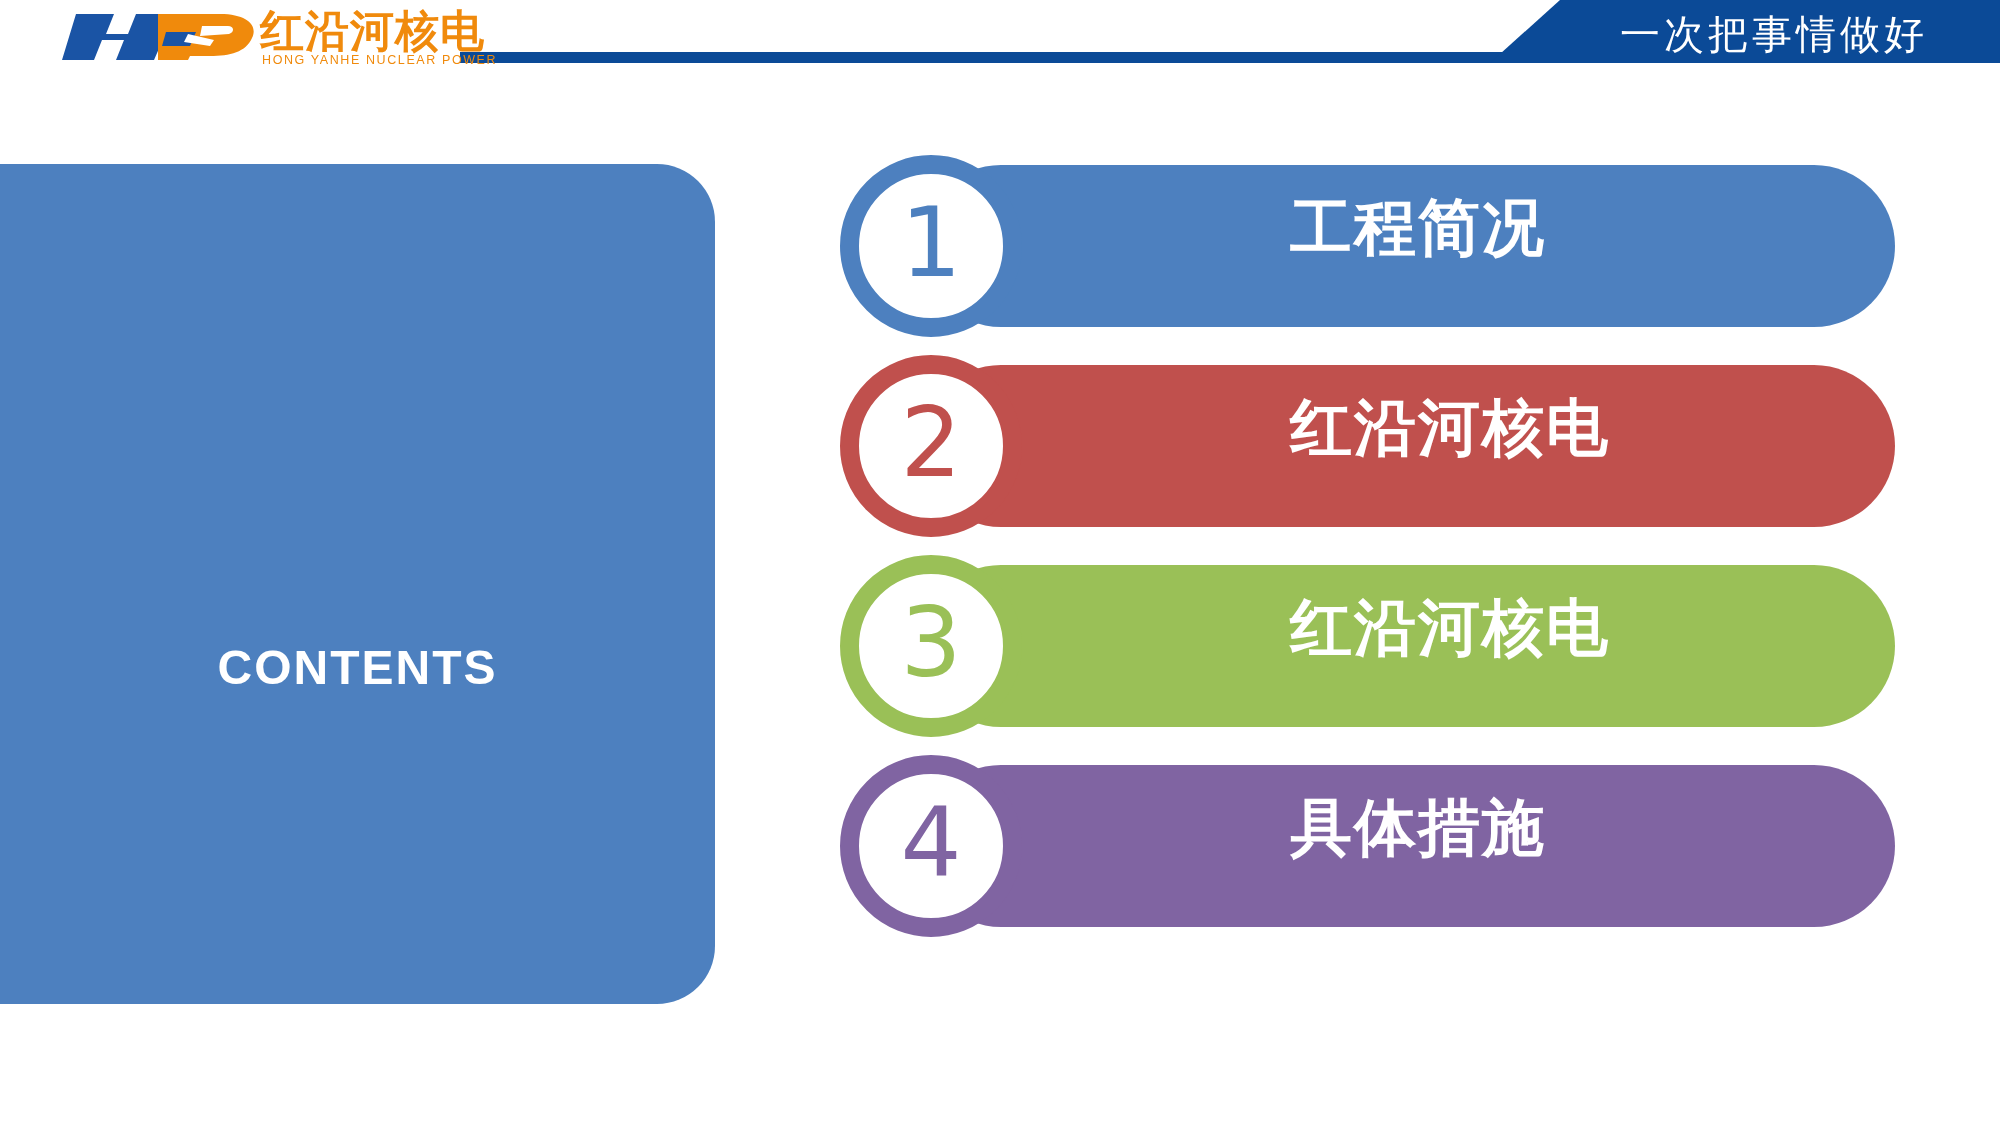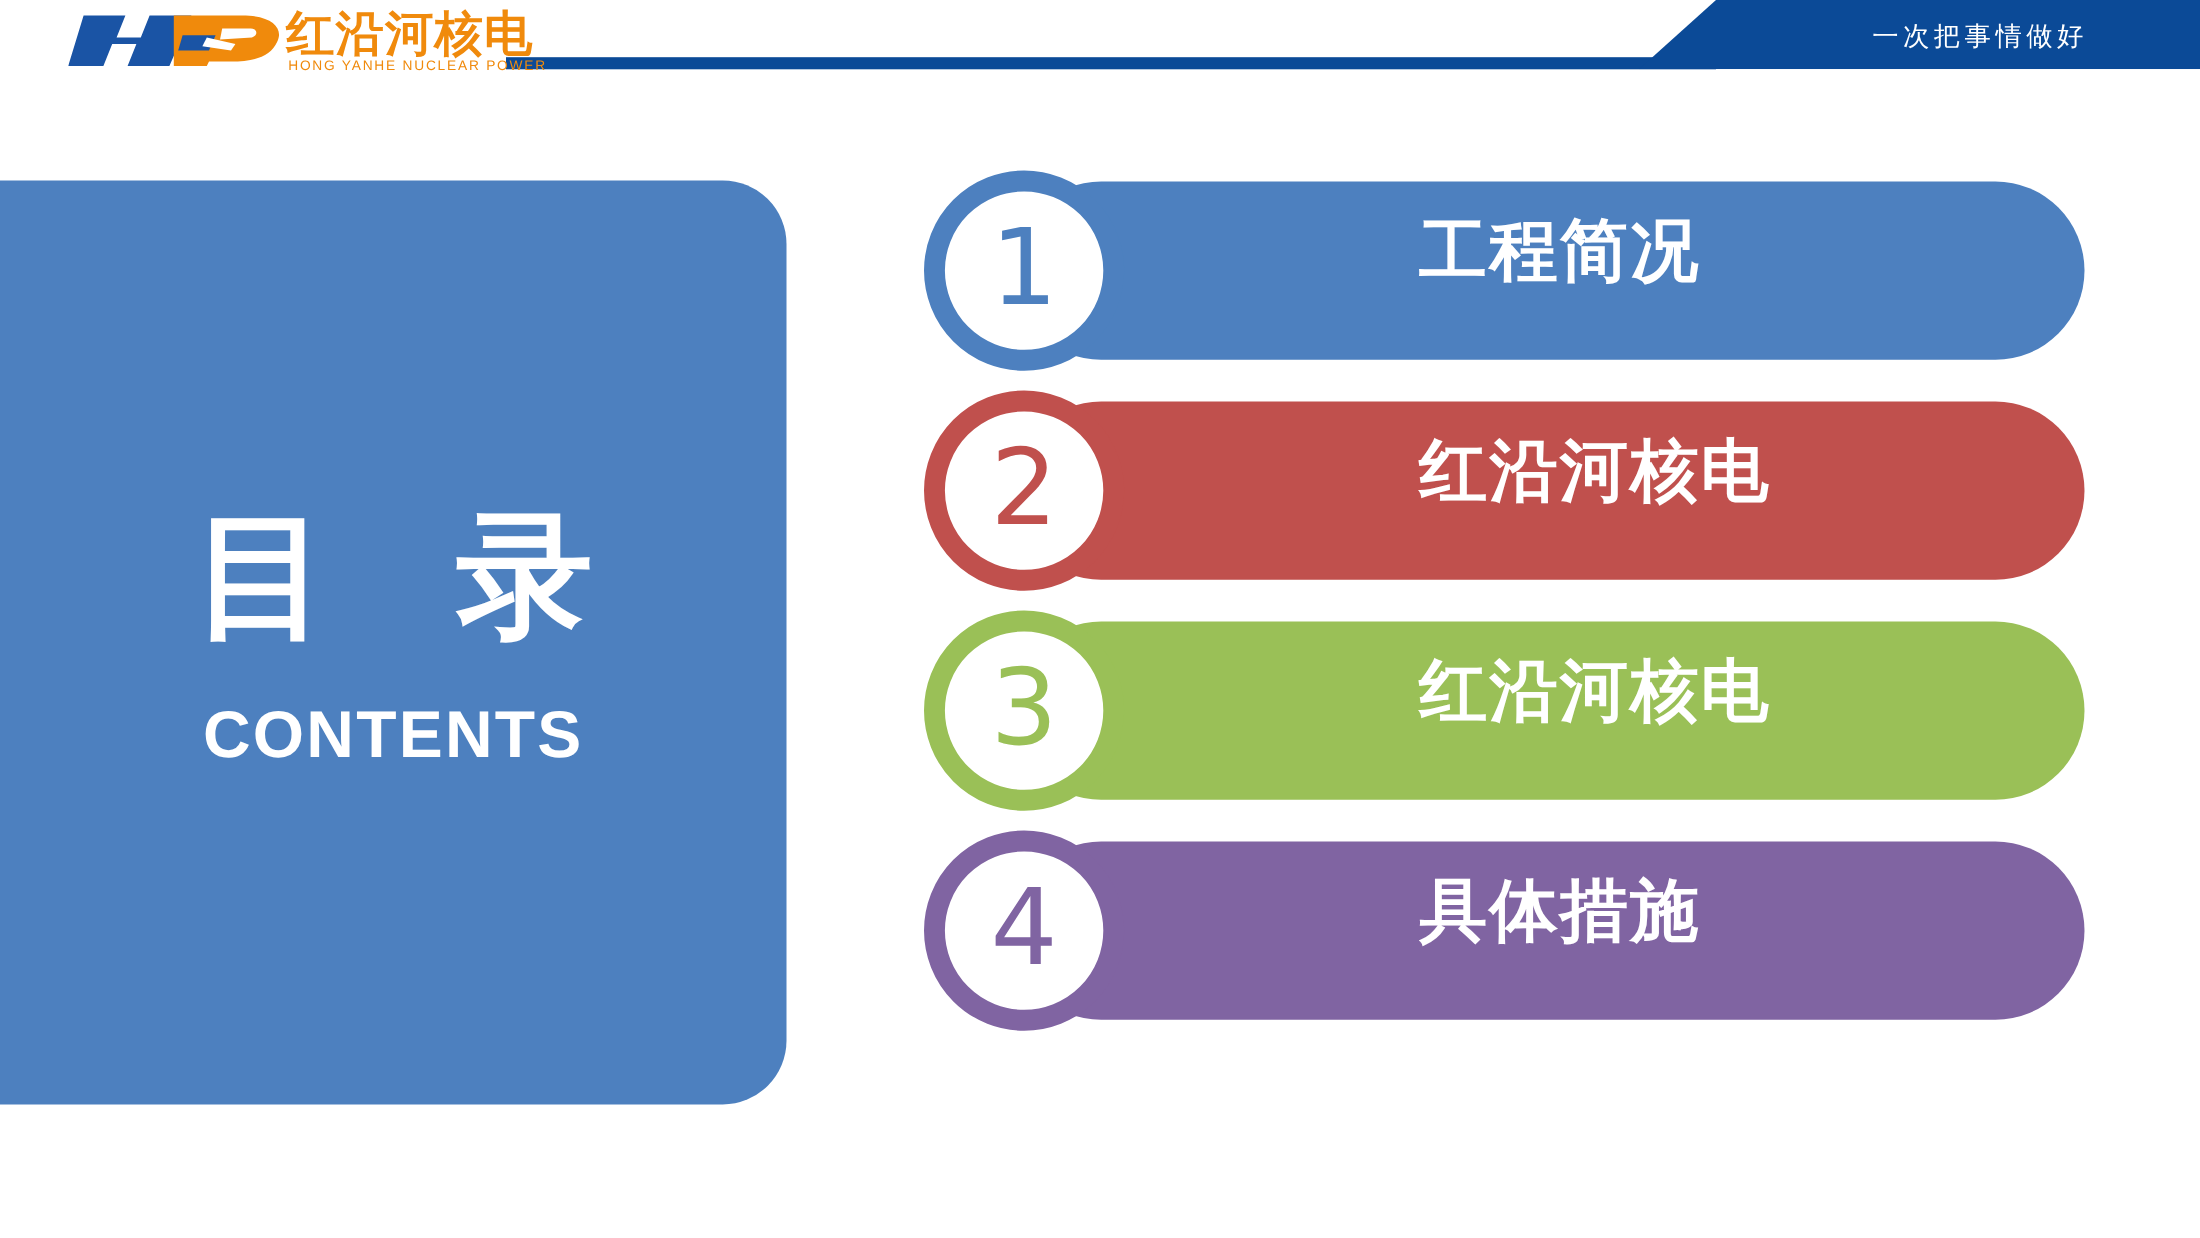--- a/index.html
+++ b/index.html
@@ -19,22 +19,22 @@
     background:#0b4a97;
   }
   
   .header-banner{
     position:absolute; left:1490px; top:0px; width:510px; height:63px;
     background:#0b4a97;
     clip-path:polygon(70px 0, 510px 0, 510px 63px, 0px 63px);
   }
   .header-slogan{
     position:absolute; left:1620px; top:11px; width:360px; height:46px;
-    color:#ffffff; font-size:24px; line-height:46px; letter-spacing:4px;
-    text-align:center; white-space:nowrap;
+    color:#ffffff; font-size:40px; line-height:46px; letter-spacing:4px;
+    text-align:left; white-space:nowrap;
   }
 
   
   .logo{ position:absolute; left:62px; top:10px; width:400px; height:58px;text-align:right; }
   .logo-mark{ position:absolute; left:0; top:0; width:200px; height:52px; }
   .logo-cn{
     position:absolute; left:198px; top:-2px;
     font-size:44px; font-weight:bold; color:#f08a0c; letter-spacing:1px;
     white-space:nowrap; line-height:46px;
     font-family:"DejaVu Sans","Liberation Sans",sans-serif;
@@ -54,21 +54,21 @@
   .contents-cn{
     position:absolute; left:0; top:295px; width:715px;
     text-align:center; color:#ffffff;
     font-size:124px; font-weight:bold; line-height:130px;
     letter-spacing:36px; text-indent:36px;
     font-family:"DejaVu Sans","Liberation Sans",sans-serif;
   }
   .contents-en{
     position:absolute; left:0; top:468px; width:715px;
     text-align:center; color:#ffffff;
-    font-size:60px; font-weight:bold; line-height:72px; letter-spacing:2px;
+    font-size:48px; font-weight:bold; line-height:72px; letter-spacing:2px;
   }
 
   
   .items{ position:absolute; left:0; top:0; width:2000px; height:1125px; }
 
   .item{ position:absolute; left:840px; height:182px; }
 
   .item-bar{
     position:absolute; left:80px; top:10px; width:975px; height:162px;
     border-radius:81px;
@@ -117,21 +117,20 @@
       <path d="M140,16 L166,16 C172,16 173,22 167,24 L138,26 Z" fill="#ffffff"></path>
       <path d="M104,22 L134,22 L128,36 L100,36 Z" fill="#1a54a5"></path>
       <path d="M126,24 L152,30 L148,36 L122,32 Z" fill="#ffffff"></path>
     </svg>
     <div class="logo-cn">红沿河核电</div>
     <div class="logo-en">HONG YANHE NUCLEAR POWER</div>
   </div>
 </div>
 
 <div class="contents-panel" style="background: rgb(77, 128, 191);">
-  <div class="contents-cn">目 录</div>
   <div class="contents-en">CONTENTS</div>
 </div>
 
 <div class="items">
 
   <div class="item" id="item-1">
     <div class="item-bar" style="background: rgb(77, 128, 191);"></div>
     <div class="item-label">工程简况</div>
     <div class="item-circle" style="border-color: rgb(77, 128, 191);">
       <span class="item-num" style="color: rgb(77, 128, 191);">1</span>

